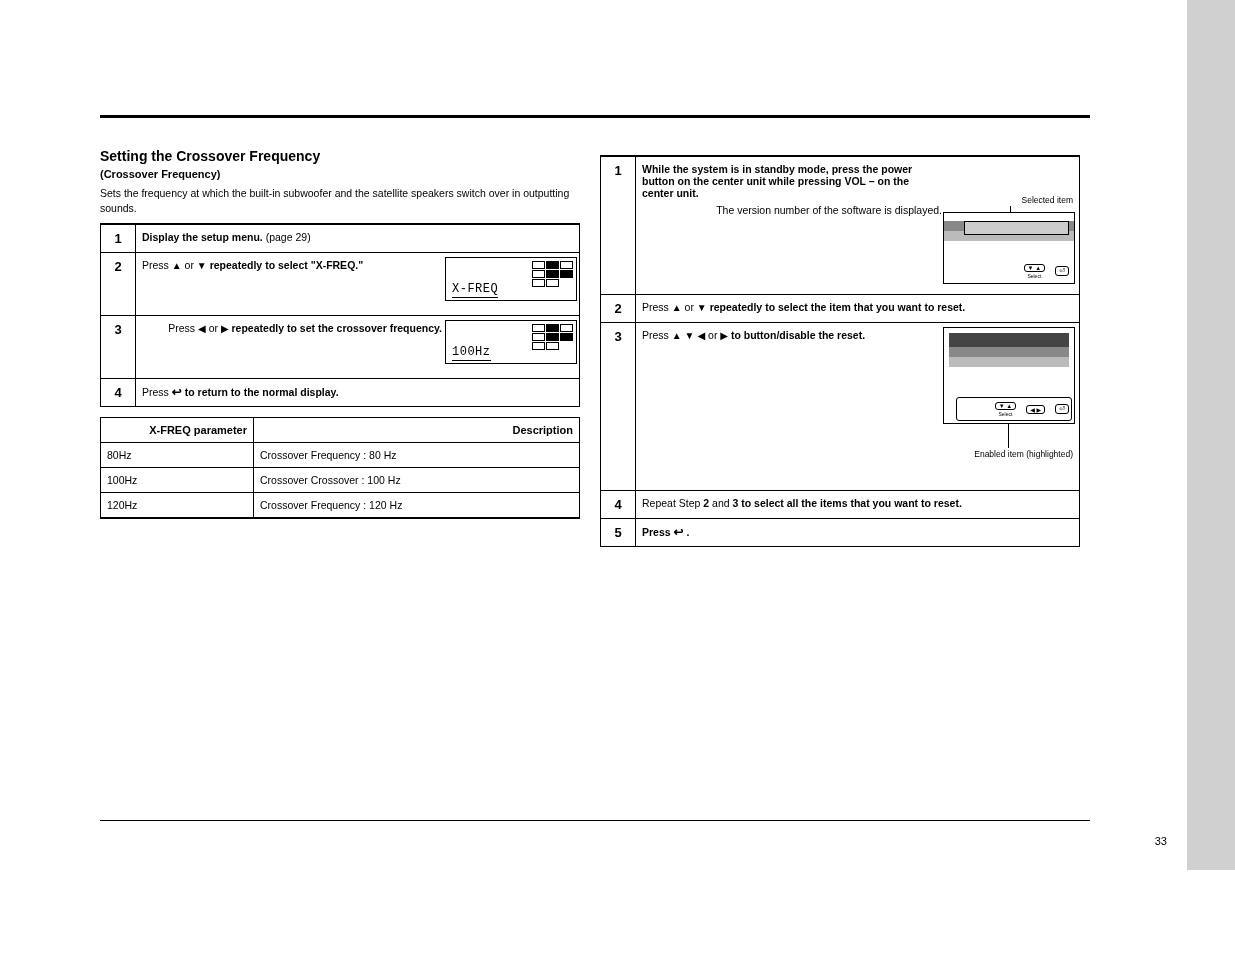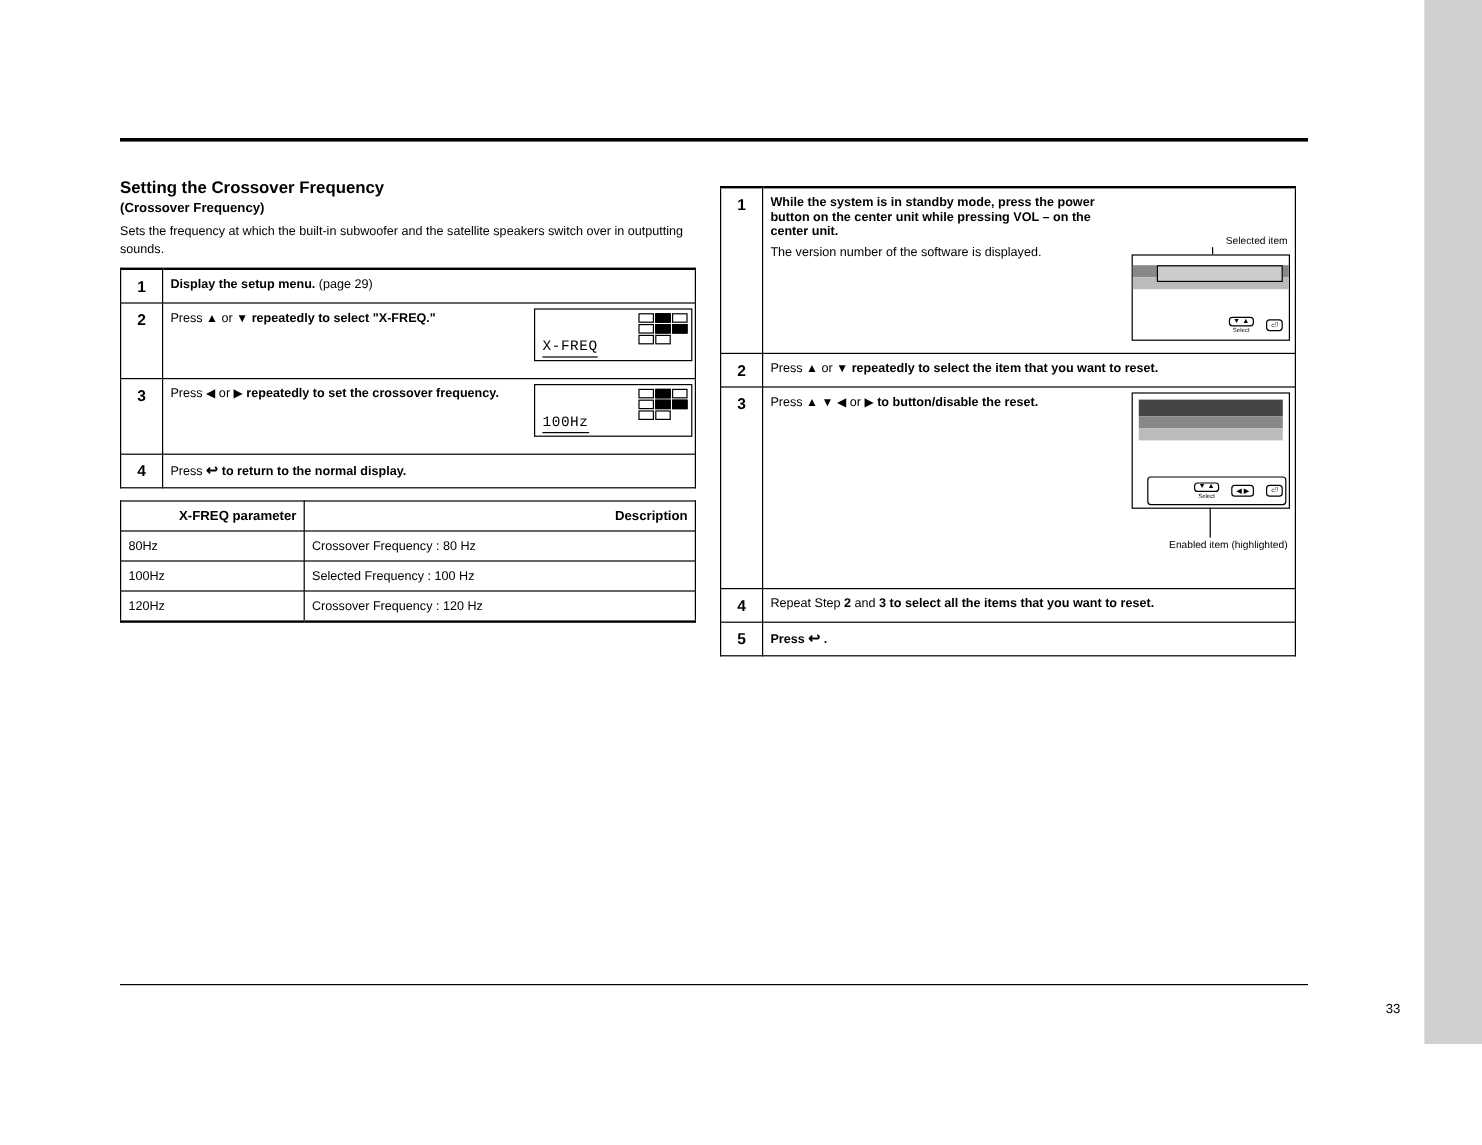--- a/index.html
+++ b/index.html
@@ -105,21 +105,21 @@
                         </div>
                   </div>
                   <div class="lcd-text"><span class="lcd-under">X-FREQ</span></div>
                 </div>
               </div>
             </td>
           </tr>
           <tr>
             <td class="n">3</td>
             <td style="position:relative; height:50px;">
-              <span style="display:block; width:300px;">
+              <span style="display:block; width:300px;text-align:right;">
                 <span>Press </span>
                 <span class="tri">◀</span>
                 <span> or </span>
                 <span class="tri">▶</span>
                 <b style="font-weight:bold;"> repeatedly to set the crossover frequency.</b>
               </span>
               <div class="screen" style="right:4px; top:4px;">
                 <div class="lcd lcd-big">
                   <div class="icons">
                     <div class="icons-row">
@@ -159,39 +159,39 @@
               <tr>
             <th>X-FREQ parameter</th>
             <th>Description</th>
           </tr>
           <tr>
                 <td>80Hz</td>
                 <td>Crossover Frequency : 80 Hz</td>
               </tr>
           <tr>
                 <td>100Hz</td>
-                <td>Selected Frequency : 100 Hz</td>
+                <td>Crossover Crossover : 100 Hz</td>
               </tr>
           <tr>
                 <td>120Hz</td>
                 <td>Crossover Frequency : 120 Hz</td>
               </tr>
         </tbody>
           </table>
       </div>
 
       <div class="col" style="margin-top:12px;">
         <table class="steps">
           <tbody>
               <tr class="first">
             <td class="n">1</td>
             <td style="position:relative; height:125px;">
               <div style="width:300px;">
                 <b style="font-weight:bold;">While the system is in standby mode, press the power button on the center unit while pressing VOL – on the center unit.</b>
-                <div class="p para-tight" style="margin-top:4px;">The version number of the software is displayed.</div>
+                <div class="p para-tight" style="margin-top:4px;text-align:right;">The version number of the software is displayed.</div>
               </div>
               <div style="position:absolute; right:6px; top:38px; font-size:8.5px;">Selected item</div>
               <div class="callout-line" style="right:68px; top:49px; width:1px; height:6px;"></div>
               <div class="tv" style="position:absolute; right:4px; top:55px; height:70px;">
                 <div class="tv-bar1"></div>
                 <div class="tv-bar2"></div>
                 <div class="tv-item-select" style="top:8px;"></div>
                 <div class="tv-btns">
                   <div class="tv-btn-wrap">
                         <div class="tv-btn">▼ ▲</div>

